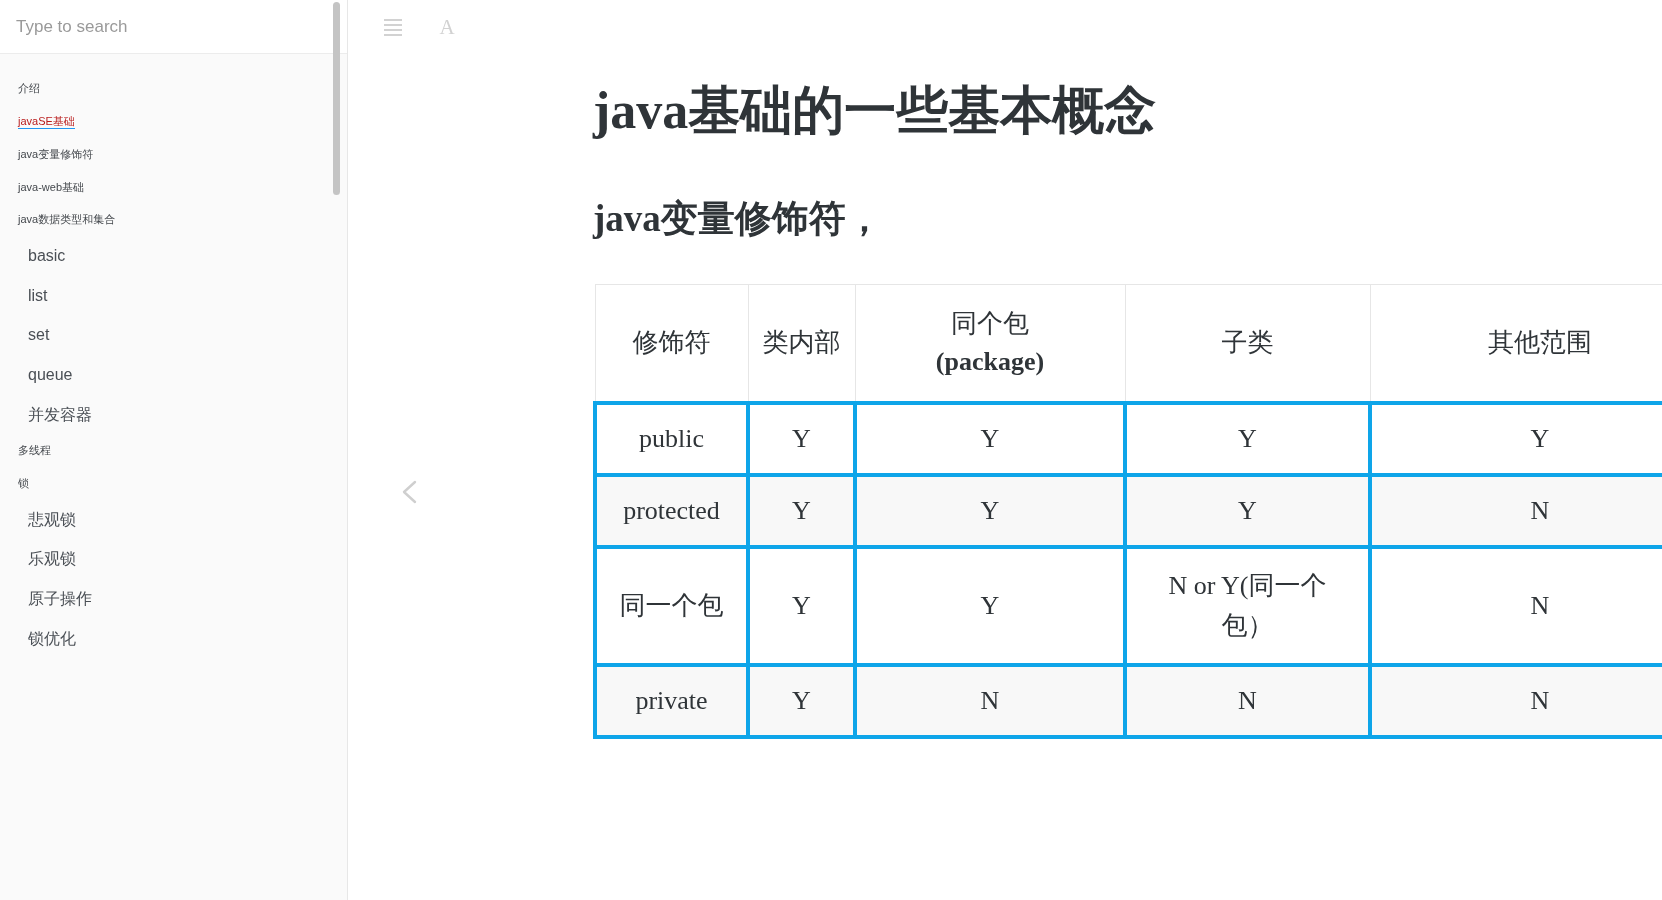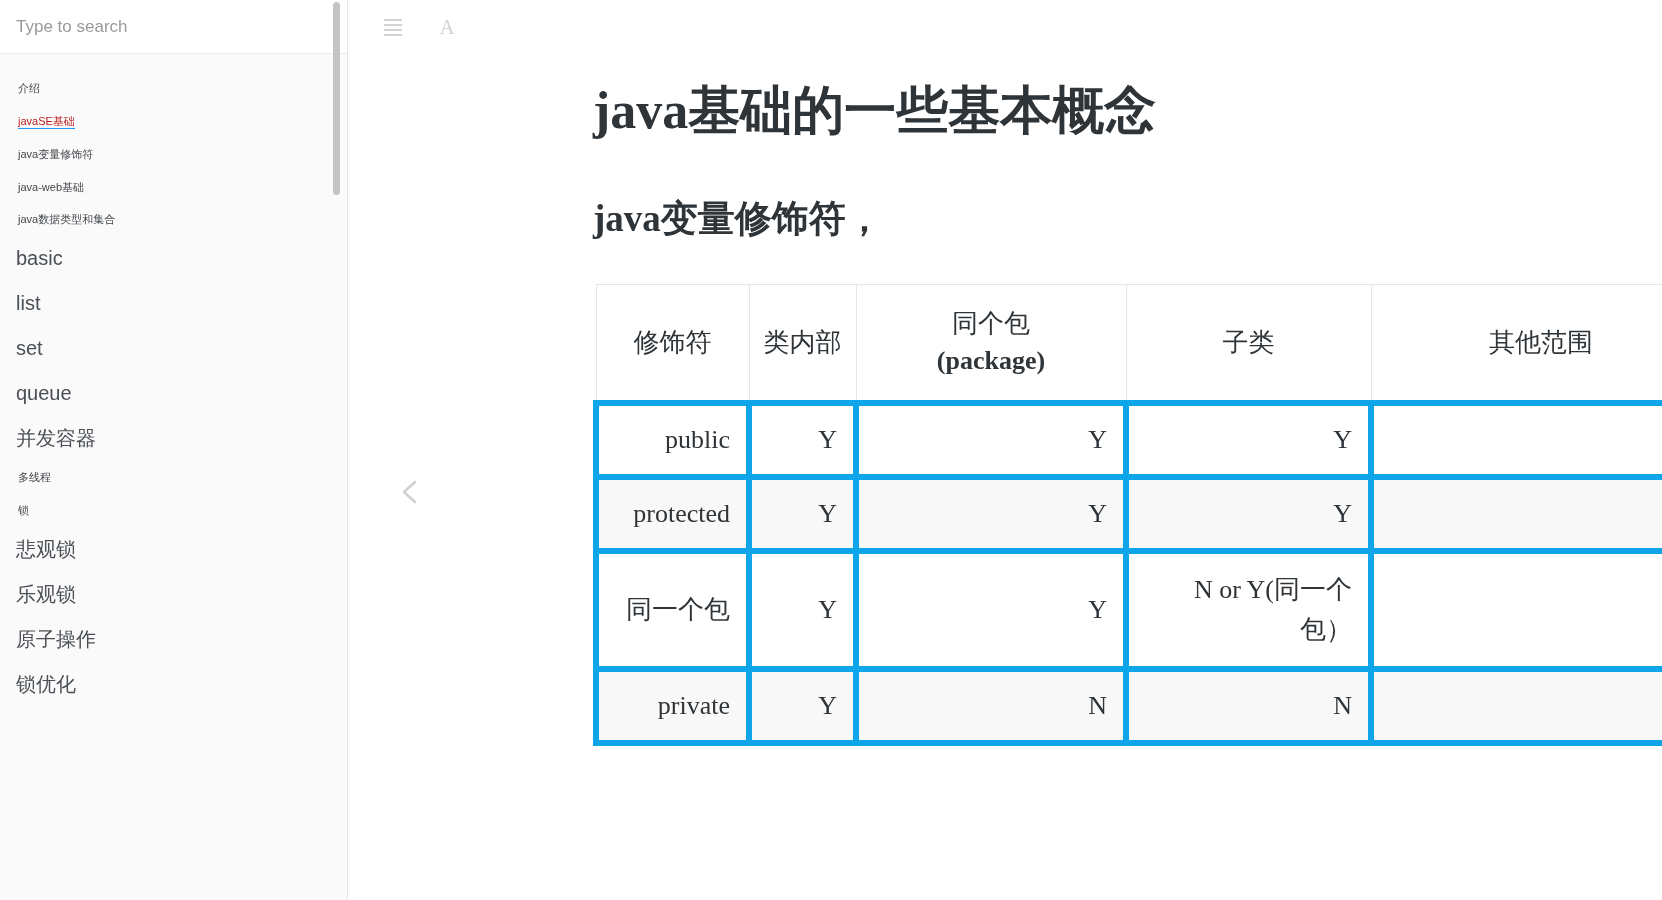--- a/index.html
+++ b/index.html
@@ -36,21 +36,21 @@
   #nav { padding-top: 18px; }
   .nav-item {
     display: block;
     font-size: 11px;
     color: #44484d;
     padding: 9px 16px 9px 18px;
     line-height: 1.35;
     cursor: pointer;
     white-space: nowrap;
   }
-  .nav-item.sub { padding-left: 16px; font-size: 20px; color: #4a4f55; }
+  .nav-item.sub { padding-left: 28px; font-size: 16px; color: #4a4f55; }
   .nav-item.active {
     color: #b91c1c;
   }
   .nav-item.active .lbl {
     border-bottom: 1px solid #2196f3;
     padding-bottom: 1px;
   }
 
   
   #sb-track {
@@ -138,22 +138,22 @@
     font-weight: normal;
     font-size: 26px;
     color: #2f3438;
     padding: 14px 10px;
     height: 118px;
     vertical-align: middle;
     line-height: 1.45;
   }
   #mod-table th b { font-weight: bold; }
   #mod-table td {
-    border: 6px solid #0ea5e9;
-    text-align: right;
+    border: 4px solid #0ea5e9;
+    text-align: center;
     font-size: 26px;
     color: #2f3438;
     padding: 14px 16px;
     vertical-align: middle;
     line-height: 1.55;
   }
   #mod-table tbody tr:nth-child(even) td { background: #f8f8f8; }
   #mod-table tbody tr td { height: 62px; }
   #mod-table tbody tr.tall td { height: 118px; }
 </style>

